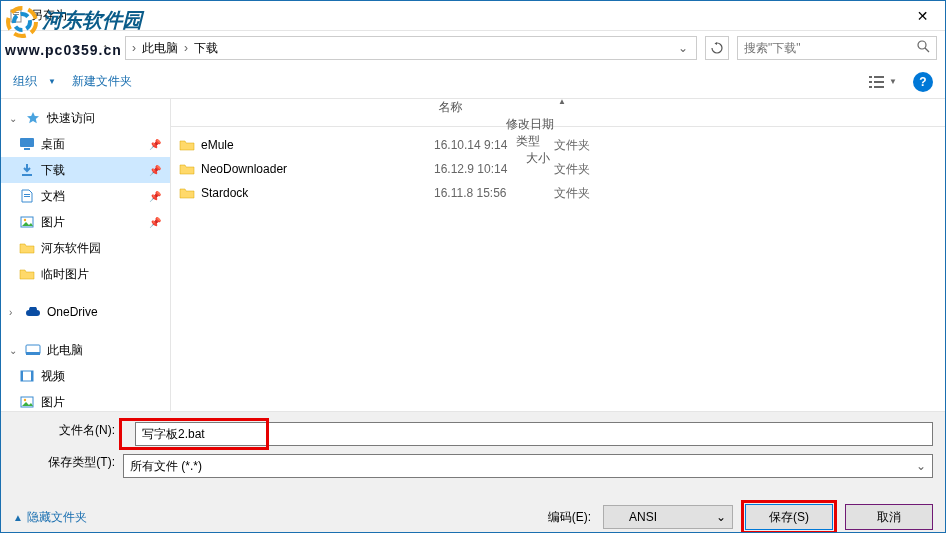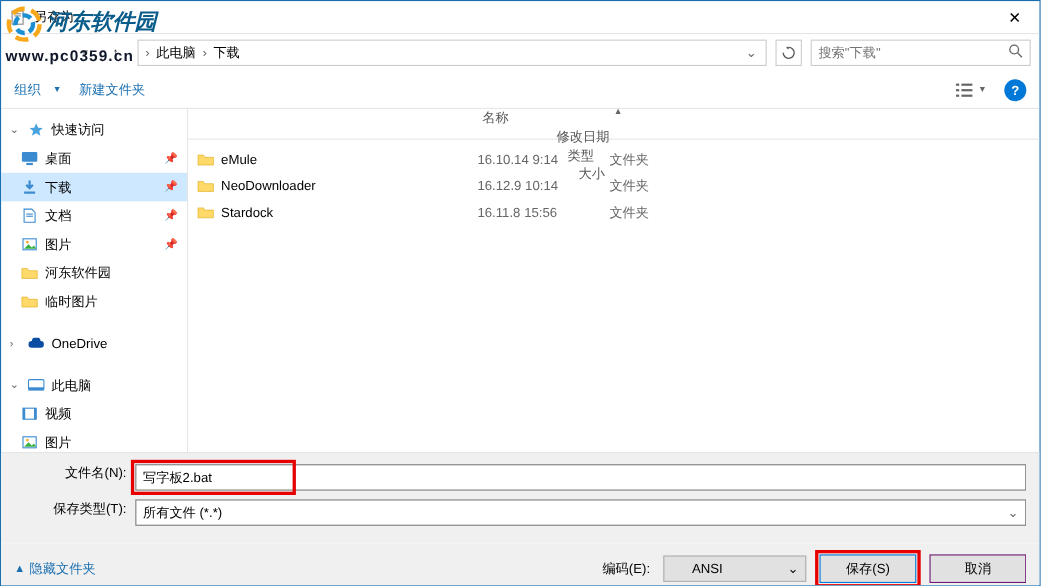--- a/index.html
+++ b/index.html
@@ -61,21 +61,21 @@
 .filelist .row .cell.size { width: 80px; color: #666; }
 .filelist .row .foldericon { width: 16px; height: 14px; }
 
 .bottom { border-top: 1px solid #e5e5e5; padding: 10px 12px 8px; background: #f0f0f0; }
 .bottom .fieldrow { display: flex; margin-bottom: 8px; }
 .bottom .fieldrow .lbl { width: 110px; text-align: right; padding-right: 8px; }
 .bottom .fieldrow .control { flex: 1; }
 .bottom .fieldrow input, .bottom .fieldrow .combo { width: 100%; height: 24px; border: 1px solid #7a7a7a; padding: 0 6px; background: #fff; display: flex; align-items: center; }
 .bottom .fieldrow .combo .val { flex: 1; }
 .bottom .fieldrow .combo .dd { color: #666; }
-.bottom .fieldrow.filename .control { position: relative; }
+.bottom .fieldrow.filename .control { position: relative; padding-left: 12px; }
 .bottom .fieldrow.filename input { position: relative; z-index: 1; }
 .highlight-red { position: absolute; border: 3px solid #e60000; pointer-events: none; z-index: 5; }
 .hl-filename { top: -4px; left: -4px; width: 150px; height: 32px; }
 
 .footer { display: flex; align-items: center; padding: 10px 12px; gap: 12px; background: #f0f0f0; }
 .footer .hide { display: flex; align-items: center; gap: 4px; color: #1a6fb0; }
 .footer .hide .arr { font-size: 10px; }
 .footer .spacer { flex: 1; }
 .footer .enc-lbl { }
 .footer .enc-sel { width: 130px; height: 24px; border: 1px solid #adadad; background: #e1e1e1; display: flex; align-items: center; padding: 0 6px; }

